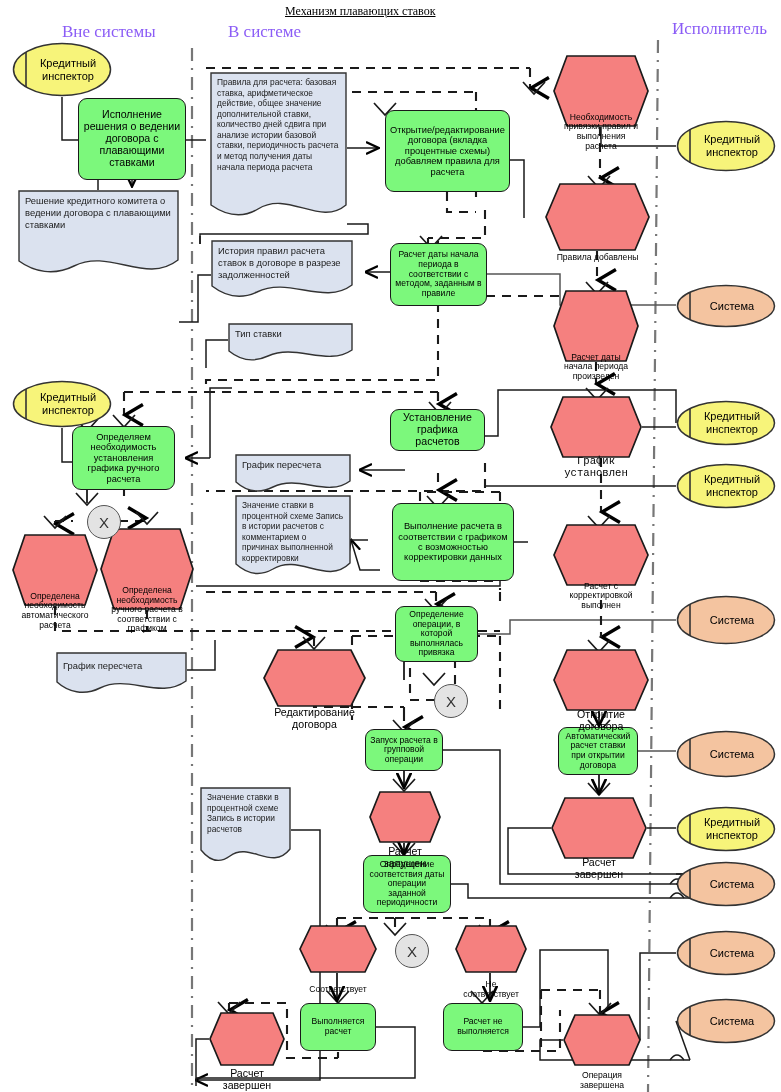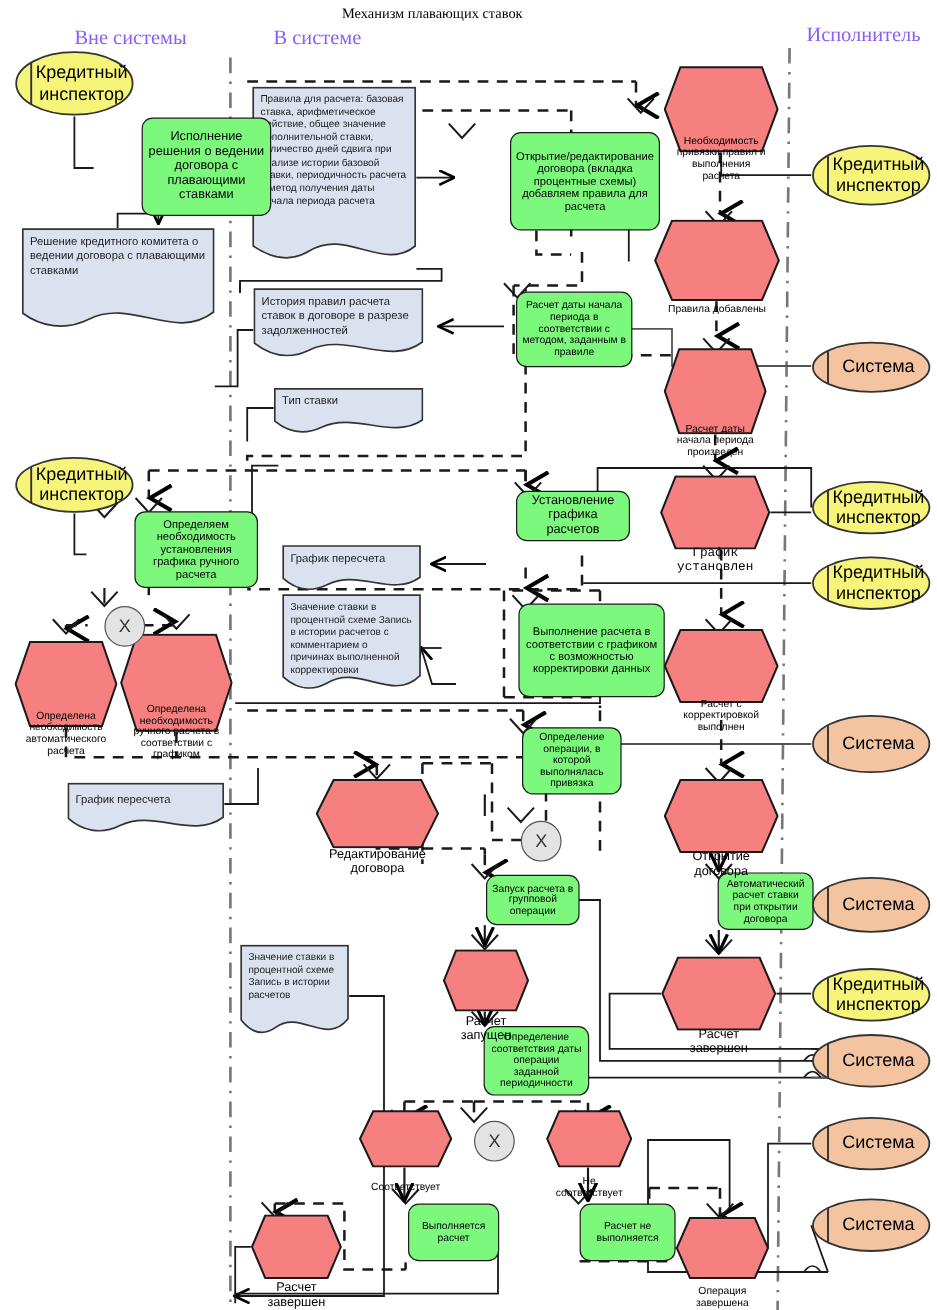--- a/index.html
+++ b/index.html
@@ -11,21 +11,21 @@
   .lane-title{position:absolute;font-family:"Liberation Serif","DejaVu Serif",serif;
               font-size:17px;color:#8b5cf6;white-space:nowrap;}
   .doc-title{position:absolute;font-family:"Liberation Serif","DejaVu Serif",serif;
              font-size:12px;color:#000;white-space:nowrap;}
 
   .node{position:absolute;box-sizing:border-box;display:flex;align-items:center;
         justify-content:center;text-align:center;color:#000;line-height:1.12;}
 
   
   .act{background:#7cf87c;border:1.6px solid #1a1a1a;border-radius:9px;
-       font-size:9.3px;padding:7px 4px;margin-left:40px;}
+       font-size:9.3px;padding:7px 4px;}
   .act.big{font-size:10.6px;}
   .act.sm{font-size:8.6px;}
 
   
   .hexwrap{position:absolute;}
   .hexwrap .hx{position:absolute;left:0;top:0;width:100%;height:100%;}
   .hexwrap .lbl{position:absolute;left:0;top:0;width:100%;height:100%;
        display:flex;align-items:center;justify-content:center;text-align:center;
        font-size:9.3px;color:#000;line-height:1.12;padding:0 9px;box-sizing:border-box;margin-top:41px;}
   .hexwrap .lbl.big{font-size:10.6px;}
@@ -36,33 +36,33 @@
   .docwrap .dc{position:absolute;left:0;top:0;width:100%;height:100%;}
   .docwrap .lbl{position:absolute;left:7px;top:5px;right:6px;
        font-size:8.4px;color:#1b1b1b;line-height:1.26;text-align:left;}
   .docwrap .lbl.b{font-size:9.4px;}
 
   
   .actor{position:absolute;}
   .actor svg{position:absolute;left:0;top:0;}
   .actor .lbl{position:absolute;left:14px;top:0;right:2px;height:100%;
       display:flex;align-items:center;justify-content:center;text-align:center;
-      font-size:15px;color:#000;line-height:1.15;}
+      font-size:11px;color:#000;line-height:1.15;}
 
   
   .xor{position:absolute;width:32px;height:32px;border-radius:50%;
        background:#e3e3e3;border:1.5px solid #555;display:flex;
        align-items:center;justify-content:center;font-size:15px;color:#333;}
 </style>
 </head>
 <body>
 
 <div id="stage">
 
-  <div class="doc-title" style="left:285px;top:4px;">Механизм плавающих ставок</div>
+  <div class="doc-title" style="left:285px;top:4px;text-decoration:underline;">Механизм плавающих ставок</div>
   <div class="lane-title" style="left:62px;top:22px;">Вне системы</div>
   <div class="lane-title" style="left:228px;top:22px;">В системе</div>
   <div class="lane-title" style="left:672px;top:19px;">Исполнитель</div>
 
   <svg id="wires" viewBox="0 0 781 1092">
     <defs>
       <marker id="arw" markerWidth="9" markerHeight="9" refX="8" refY="4.5" orient="auto">
         <path d="M0,0.5 L8.5,4.5 L0,8.5" fill="none" stroke="#000" stroke-width="1.5"></path>
       </marker>
       <marker id="arwv" markerWidth="11" markerHeight="11" refX="5.5" refY="9.5" orient="auto-start-reverse">

